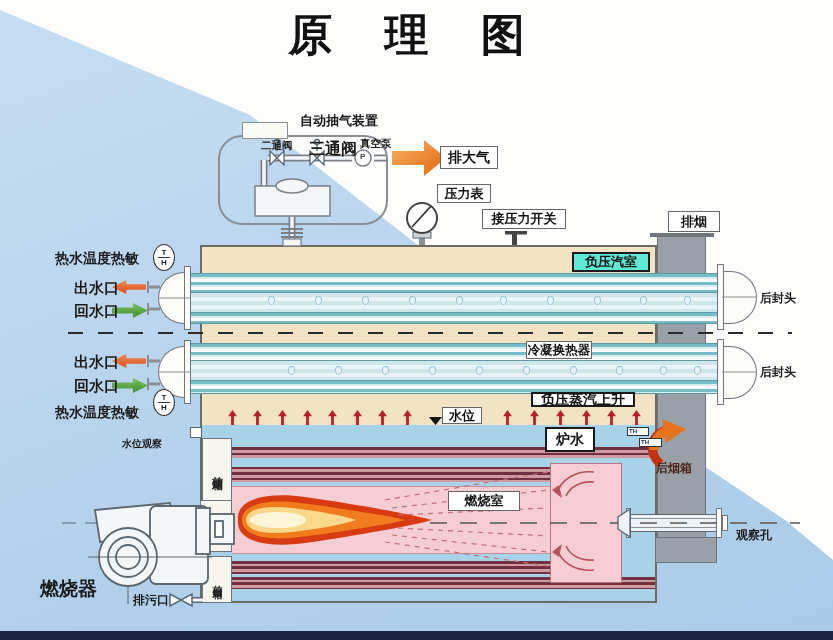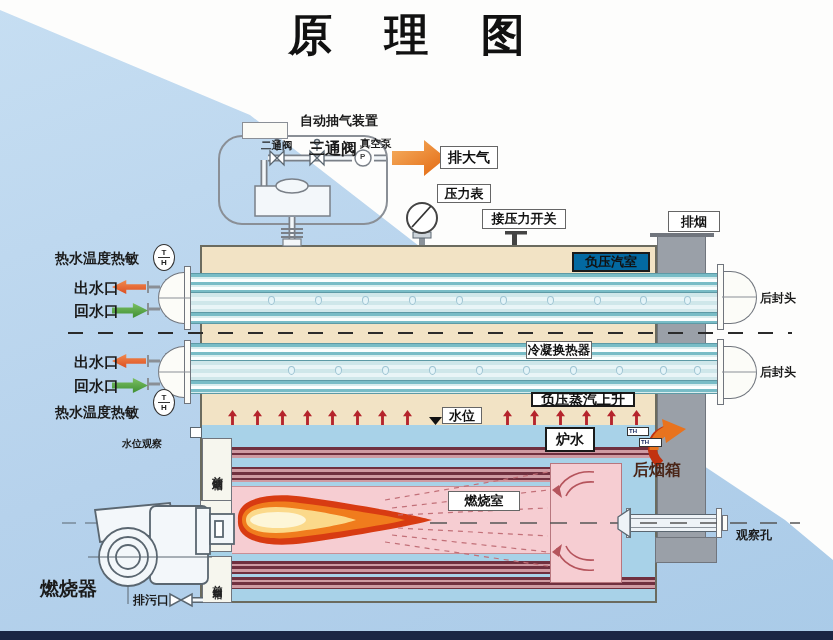--- a/index.html
+++ b/index.html
@@ -225,21 +225,21 @@
 
   <div class="larrow" style="left:112px;top:280px;width:34px;height:14px;background:linear-gradient(180deg,#f08a4e,#dd4f22);"></div>
   <div class="rarrow" style="left:112px;top:303px;width:36px;height:15px;background:linear-gradient(180deg,#7cc063,#3f8f33);"></div>
   <div class="larrow" style="left:112px;top:354px;width:34px;height:14px;background:linear-gradient(180deg,#f08a4e,#dd4f22);"></div>
   <div class="rarrow" style="left:112px;top:378px;width:36px;height:15px;background:linear-gradient(180deg,#7cc063,#3f8f33);"></div>
 
   <div class="lbox" style="left:440px;top:146px;width:58px;height:23px;font-size:14px;">排大气</div>
   <div class="lbox" style="left:437px;top:184px;width:54px;height:19px;font-size:13px;">压力表</div>
   <div class="lbox" style="left:482px;top:209px;width:84px;height:20px;font-size:13px;">接压力开关</div>
   <div class="lbox" style="left:668px;top:211px;width:52px;height:21px;font-size:13px;">排烟</div>
-  <div class="lbox heavy" style="left:572px;top:252px;width:78px;height:20px;font-size:13px;background:#0369a1;">负压汽室</div>
+  <div class="lbox heavy" style="left:572px;top:252px;width:78px;height:20px;font-size:13px;background:#5eead4;">负压汽室</div>
   <div class="lbox" style="left:526px;top:341px;width:66px;height:18px;font-size:12.5px;">冷凝换热器</div>
   <div class="lbox heavy" style="left:531px;top:392px;width:104px;height:15px;font-size:14px;">负压蒸汽上升</div>
   <div class="lbox" style="left:442px;top:407px;width:40px;height:17px;font-size:13px;">水位</div>
   <div class="lbox heavy" style="left:545px;top:427px;width:50px;height:25px;font-size:14px;">炉水</div>
   <div class="lbox" style="left:448px;top:491px;width:72px;height:20px;font-size:13px;">燃烧室</div>
 
   <div class="thtag" style="left:627px;top:427px;width:22px;height:9px;">TH</div>
   <div class="thtag" style="left:639px;top:438px;width:23px;height:9px;">TH</div>
 
   <div class="txt" style="left:300px;top:112px;font-size:13px;">自动抽气装置</div>
@@ -259,21 +259,21 @@
   <div class="txt" style="left:74px;top:377px;font-size:15px;">回水口</div>
   <div class="thcirc" style="left:153px;top:389px;">
     <span>T</span>
     <span class="h">H</span>
   </div>
   <div class="txt" style="left:55px;top:404px;font-size:14px;">热水温度热敏</div>
   <div class="txt" style="left:122px;top:437px;font-size:10px;">水位观察</div>
 
   <div class="txt" style="left:760px;top:290px;font-size:12px;">后封头</div>
   <div class="txt" style="left:760px;top:364px;font-size:12px;">后封头</div>
-  <div class="txt" style="left:633px;top:460px;font-size:16px;color:#4a2517;">后烟箱</div>
+  <div class="txt" style="left:656px;top:460px;font-size:12px;color:#4a2517;">后烟箱</div>
   <div class="txt" style="left:736px;top:527px;font-size:12px;">观察孔</div>
 
   <div class="txt" style="left:40px;top:576px;font-size:19px;">燃烧器</div>
   <div class="txt" style="left:133px;top:592px;font-size:12px;">排污口</div>
 
   <div id="decor">
       <div class="uarrow" style="left: 228px; top: 410px;"></div>
       <div class="uarrow" style="left: 253px; top: 410px;"></div>
       <div class="uarrow" style="left: 278px; top: 410px;"></div>
       <div class="uarrow" style="left: 303px; top: 410px;"></div>

